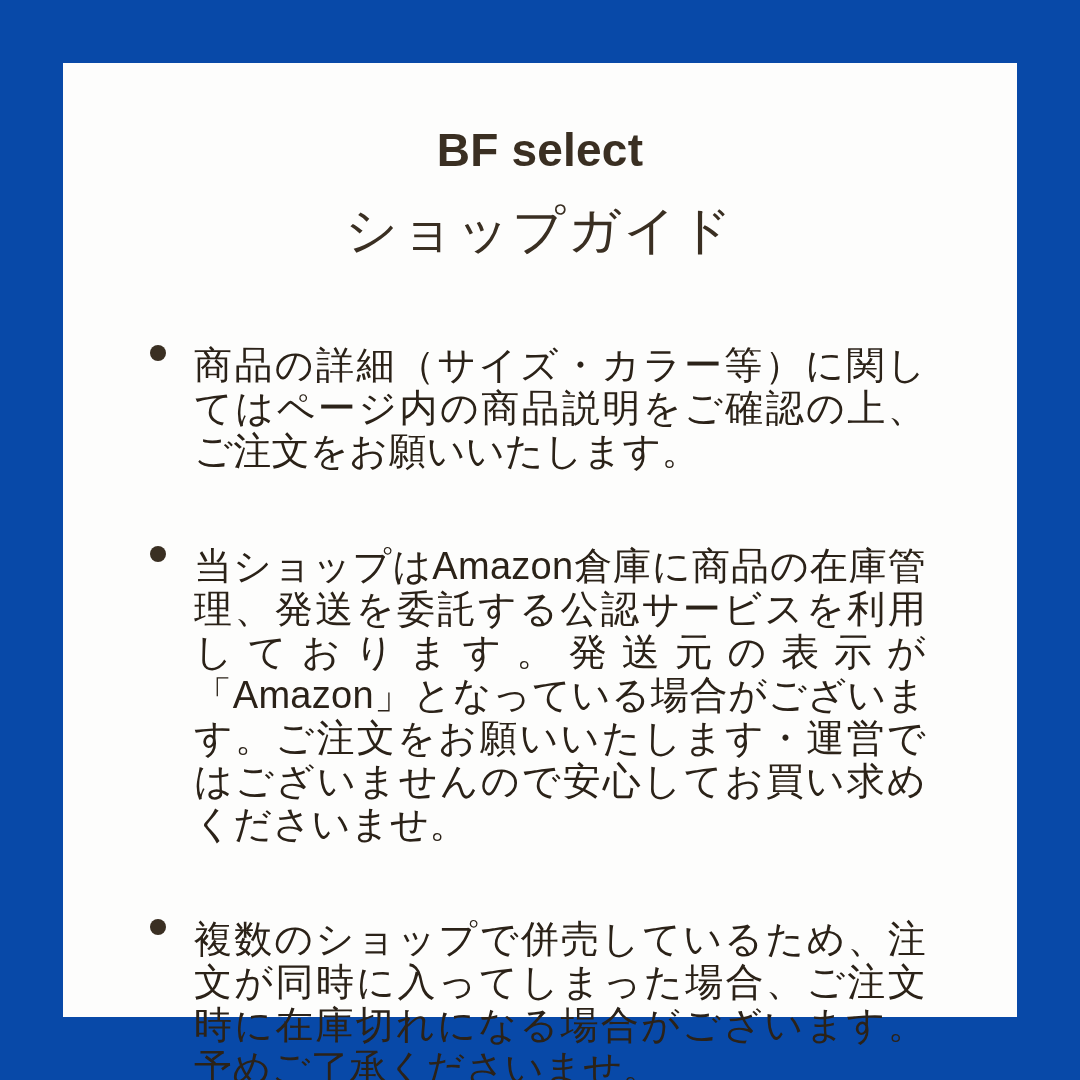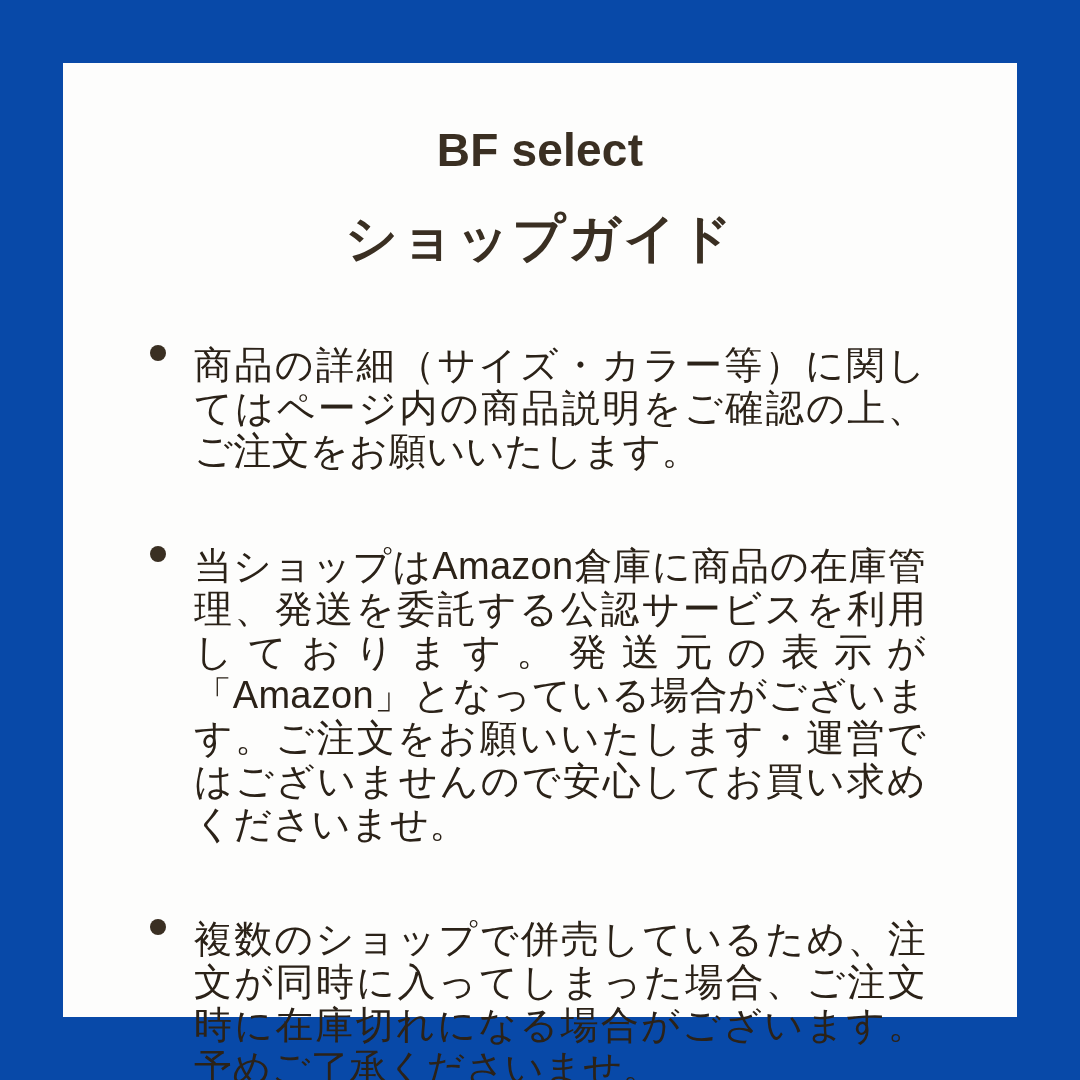--- a/index.html
+++ b/index.html
@@ -47,25 +47,25 @@
   .title-en {
     font-size: 46px;
     font-weight: 700;
     line-height: 1.16;
     letter-spacing: 0.2px;
     color: #3a2f22;
   }
 
   .title-jp {
     font-size: 52px;
-    font-weight: 700;
+    font-weight: 400;
     line-height: 1.22;
     letter-spacing: 2.5px;
     color: #3a2f22;
-    margin-top: 14px;
+    margin-top: 6px;
   }
 
   
   .guide-list {
     position: absolute;
     left: 67px;
     top: 257px;
     width: 820px;
     list-style: none;
   }

